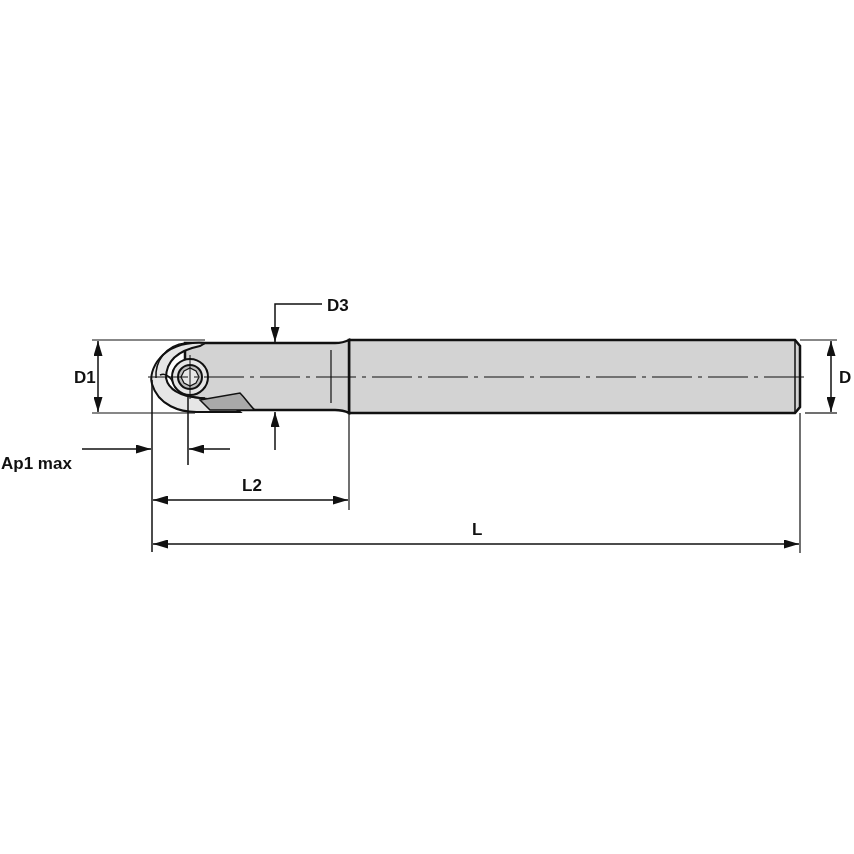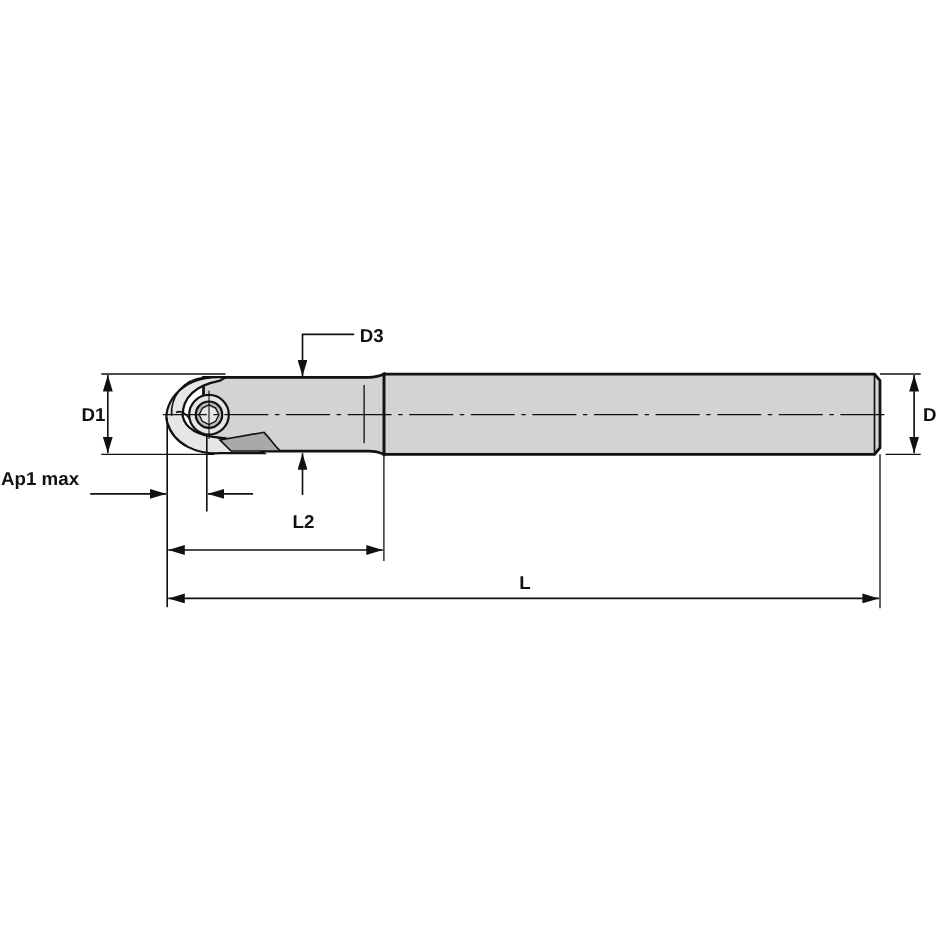--- a/index.html
+++ b/index.html
@@ -75,16 +75,16 @@
 
     <g>
       <line x1="800" y1="413" x2="800" y2="553" stroke="#111" stroke-width="1.2"></line>
       <line x1="153" y1="544" x2="799" y2="544" stroke="#111" stroke-width="1.5" marker-start="url(#arr)" marker-end="url(#arr)"></line>
     </g>
   </svg>
 
   <span class="lbl" style="left:327px; top:297px;">D3</span>
   <span class="lbl" style="left:74px; top:369px;">D1</span>
   <span class="lbl" style="left:839px; top:369px;">D</span>
-  <span class="lbl" style="left:1px; top:427px;">Ap1 max</span>
-  <span class="lbl" style="left:242px; top:466px;margin-left:24px;">L2</span>
+  <span class="lbl" style="left:1px; top:455px;">Ap1 max</span>
+  <span class="lbl" style="left:242px; top:477px;">L2</span>
   <span class="lbl" style="left:472px; top:521px;">L</span>
 </div>
 
 </body></html>

